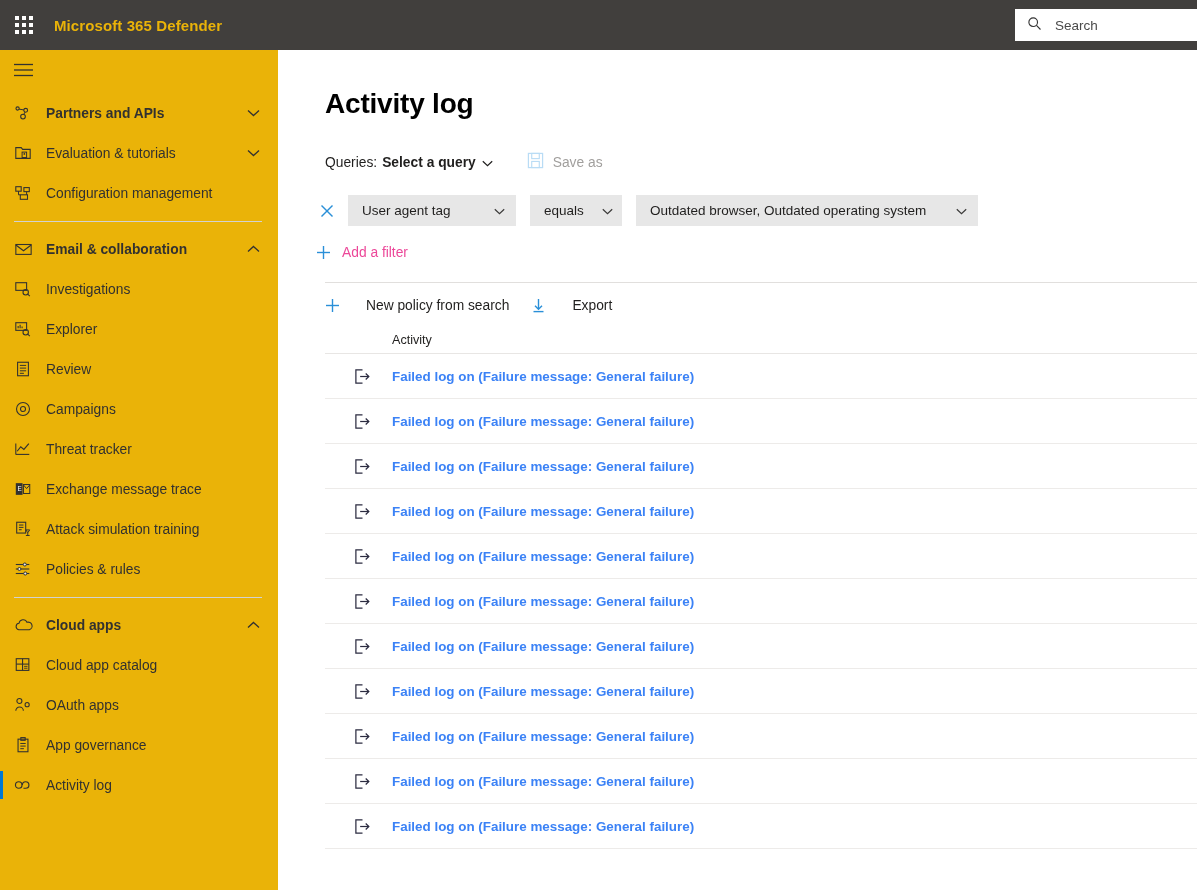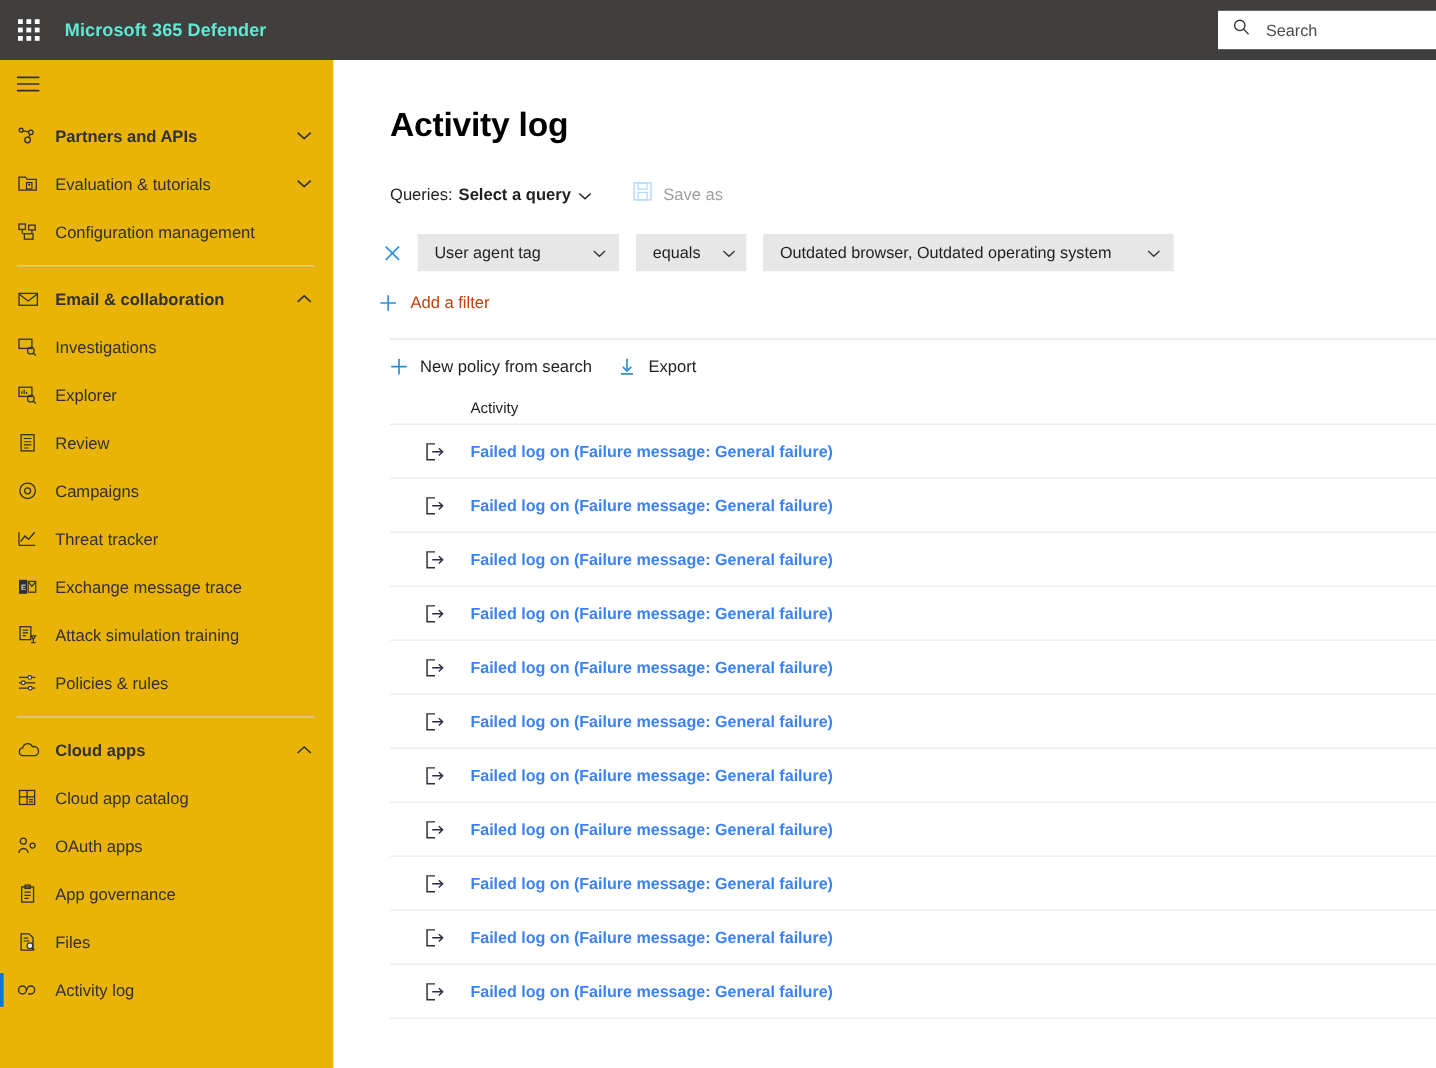--- a/index.html
+++ b/index.html
@@ -25,21 +25,21 @@
     cursor: pointer;
   }
   .waffle-grid {
     display: grid;
     grid-template-columns: repeat(3, 4px);
     grid-template-rows: repeat(3, 4px);
     gap: 3px;
   }
   .waffle-grid i { background: #ffffff; display: block; width: 4px; height: 4px; }
   .brand {
-    color: #5eead4;
+    color: #eab308;
     font-size: 15px;
     font-weight: bold;
     letter-spacing: .1px;
     margin-left: 6px;
     white-space: nowrap;
   }
   .searchwrap {
     position: absolute; right: 0px; top: 9px;
     width: 182px; height: 32px;
     background: #ffffff;
@@ -170,36 +170,36 @@
   .dd-2 { width: 92px; }
   .dd-3 { width: 342px; }
 
   .addfilter {
     display: flex; align-items: center;
     margin: 19px 0 0 38px;
     cursor: pointer;
     width: fit-content;
   }
   .plus-blue { color: #0078d4; display: flex; align-items: center; }
-  .addfilter-label { font-size: 13.8px; color: #c2410c; margin-left: 11px; }
+  .addfilter-label { font-size: 13.8px; color: #ec4899; margin-left: 11px; }
 
   .hr {
     height: 1px; background: #e1dfdd;
     margin: 22px 0 0 47px;
     width: 872px;
   }
 
   .toolbar {
     display: flex; align-items: center;
     margin: 0 0 0 47px;
     height: 44px;
   }
   .tbtn {
     display: flex; align-items: flex-end;
-    cursor: pointer; margin-right: 22px;
+    cursor: pointer; margin-right: 22px; gap: 16px;
   }
   .tbtn-label { font-size: 13.8px; color: #201f1e; margin-left: 10px; }
 
   
   .tbl { margin-left: 47px; width: 872px; }
   .thead {
     display: flex; align-items: center;
     height: 27px;
     border-bottom: 1px solid #e8e6e4;
   }
@@ -481,32 +481,20 @@
           <rect x="4.5" y="3.5" width="11" height="14" fill="none" stroke="#323130" stroke-width="1.2"></rect>
           <rect x="7.6" y="1.8" width="4.8" height="3" fill="none" stroke="#323130" stroke-width="1.2"></rect>
           <line x1="7" y1="8.3" x2="13" y2="8.3" stroke="#323130" stroke-width="1.1"></line>
           <line x1="7" y1="11.2" x2="13" y2="11.2" stroke="#323130" stroke-width="1.1"></line>
           <line x1="7" y1="14.1" x2="11" y2="14.1" stroke="#323130" stroke-width="1.1"></line>
         </svg>
     </span>
     <span class="nav-label">App governance</span>
   </div>
 
-  <div class="navitem">
-    <span class="nav-ico">
-      <svg width="18" height="18" viewBox="0 0 20 20">
-          <path d="M4 2.5 h7.5 l3.5 3.5 V17.5 H4 Z" fill="none" stroke="#323130" stroke-width="1.2"></path>
-          <line x1="6.3" y1="6.4" x2="10.6" y2="6.4" stroke="#323130" stroke-width="1"></line>
-          <line x1="6.3" y1="9" x2="11.6" y2="9" stroke="#323130" stroke-width="1"></line>
-          <circle cx="12.2" cy="13.4" r="2.6" fill="#ebebeb" stroke="#323130" stroke-width="1.1"></circle>
-          <line x1="14.1" y1="15.3" x2="16.3" y2="17.5" stroke="#323130" stroke-width="1.2"></line>
-        </svg>
-    </span>
-    <span class="nav-label">Files</span>
-  </div>
 
   <div class="navitem selected">
     <span class="nav-ico">
       <svg width="20" height="14" viewBox="0 0 22 14">
           <circle cx="5.2" cy="7" r="3.6" fill="none" stroke="#323130" stroke-width="1.3"></circle>
           <path d="M9.2 7 a3.6 3.6 0 1 1 3.6 3.6 h-2.4" fill="none" stroke="#323130" stroke-width="1.3"></path>
         </svg>
     </span>
     <span class="nav-label">Activity log</span>
   </div>

